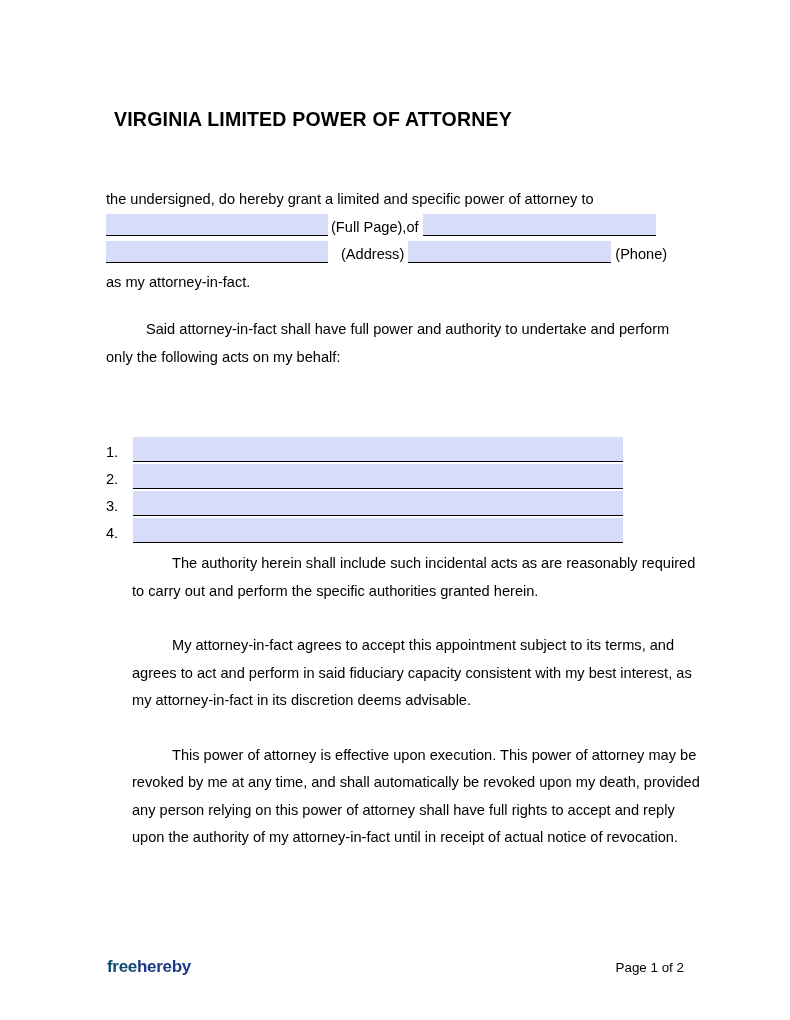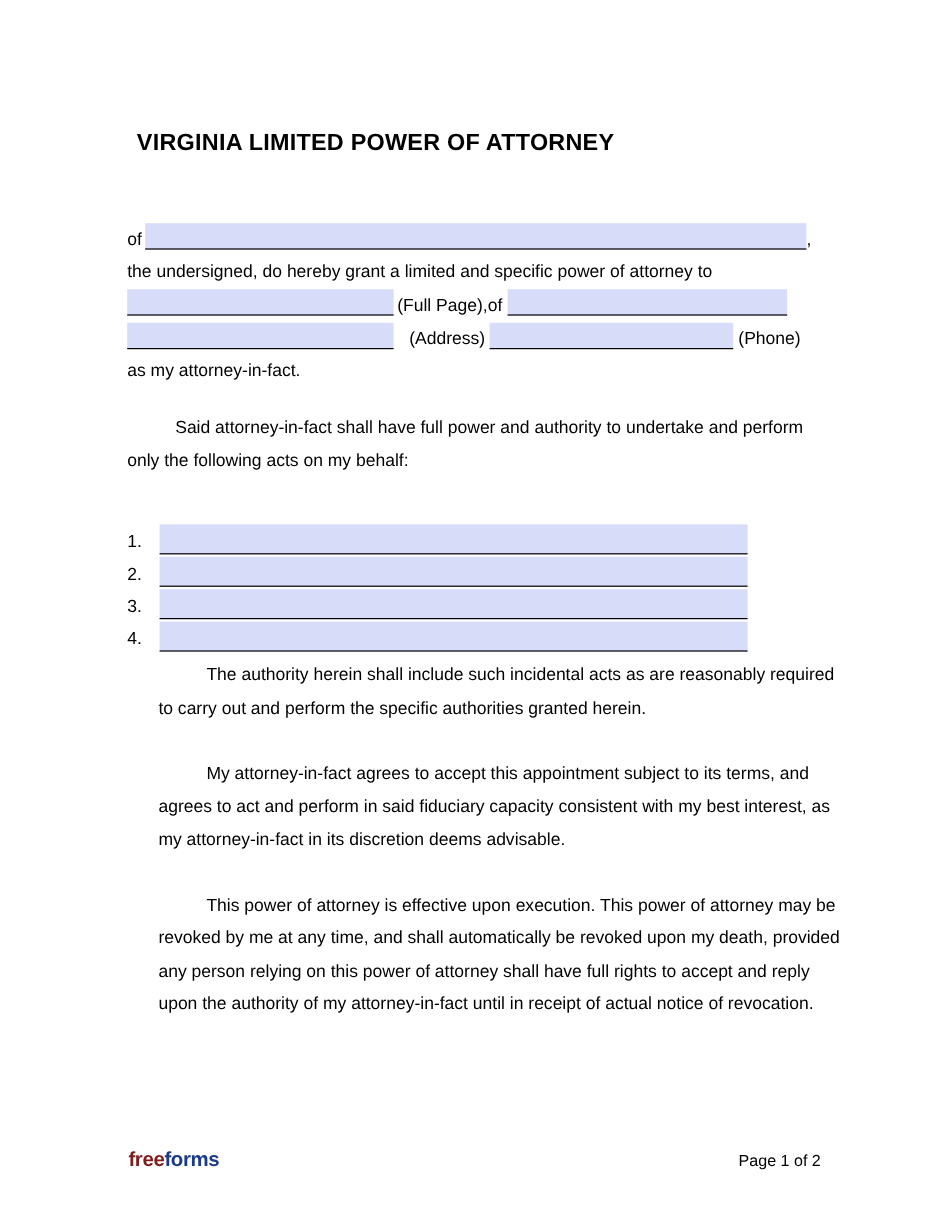--- a/index.html
+++ b/index.html
@@ -111,21 +111,21 @@
     height: 30px;
   }
   .logo {
     position: absolute;
     left: 107px;
     top: 0px;
     font-size: 17px;
     letter-spacing: -0.3px;
   }
   .logo .free {
-    color: #7f1d1d;
+    color: #0c4a6e;
     font-weight: bold;
   }
   .logo .forms {
     color: #1b3a87;
     font-weight: bold;
   }
   .page-num {
     position: absolute;
     right: 106px;
     top: 3px;
@@ -136,23 +136,20 @@
 </head>
 <body>
 
 <div class="page">
 
   <div class="doc-title">VIRGINIA LIMITED POWER OF ATTORNEY</div>
 
   <div class="body-area">
 
 
-    <div class="line-row">
-      <span>of</span><span class="fld" style="width:551px;margin-left:3px;"></span><span>,</span>
-    </div>
 
     <div class="line-row">
       <span>the undersigned, do hereby grant a limited and specific power of attorney to</span>
     </div>
 
     <div class="line-row">
       <span class="fld" style="width:222px;"></span><span style="margin-left:3px;">(Full Page),of</span><span class="fld" style="width:233px;margin-left:4px;"></span>
     </div>
 
     <div class="line-row">
@@ -190,18 +187,18 @@
   <div class="body-area" style="top:550px;margin-left:26px;">
     <p class="para">The authority herein shall include such incidental acts as are reasonably required to carry out and perform the specific authorities granted herein.</p>
     <div class="spacer-md"></div>
     <p class="para">My attorney-in-fact agrees to accept this appointment subject to its terms, and agrees to act and perform in said fiduciary capacity consistent with my best interest, as my attorney-in-fact in its discretion deems advisable.</p>
     <div class="spacer-md"></div>
     <p class="para">This power of attorney is effective upon execution. This power of attorney may be revoked by me at any time, and shall automatically be revoked upon my death, provided any person relying on this power of attorney shall have full rights to accept and reply upon the authority of my attorney-in-fact until in receipt of actual notice of revocation.</p>
   </div>
 
   <div class="footer">
     <div class="logo">
-      <span class="free">free</span><span class="forms">forms</span>
+      <span class="free">free</span><span class="forms">hereby</span>
     </div>
     <div class="page-num">Page 1 of 2</div>
   </div>
 
 </div>
 
 </body></html>

